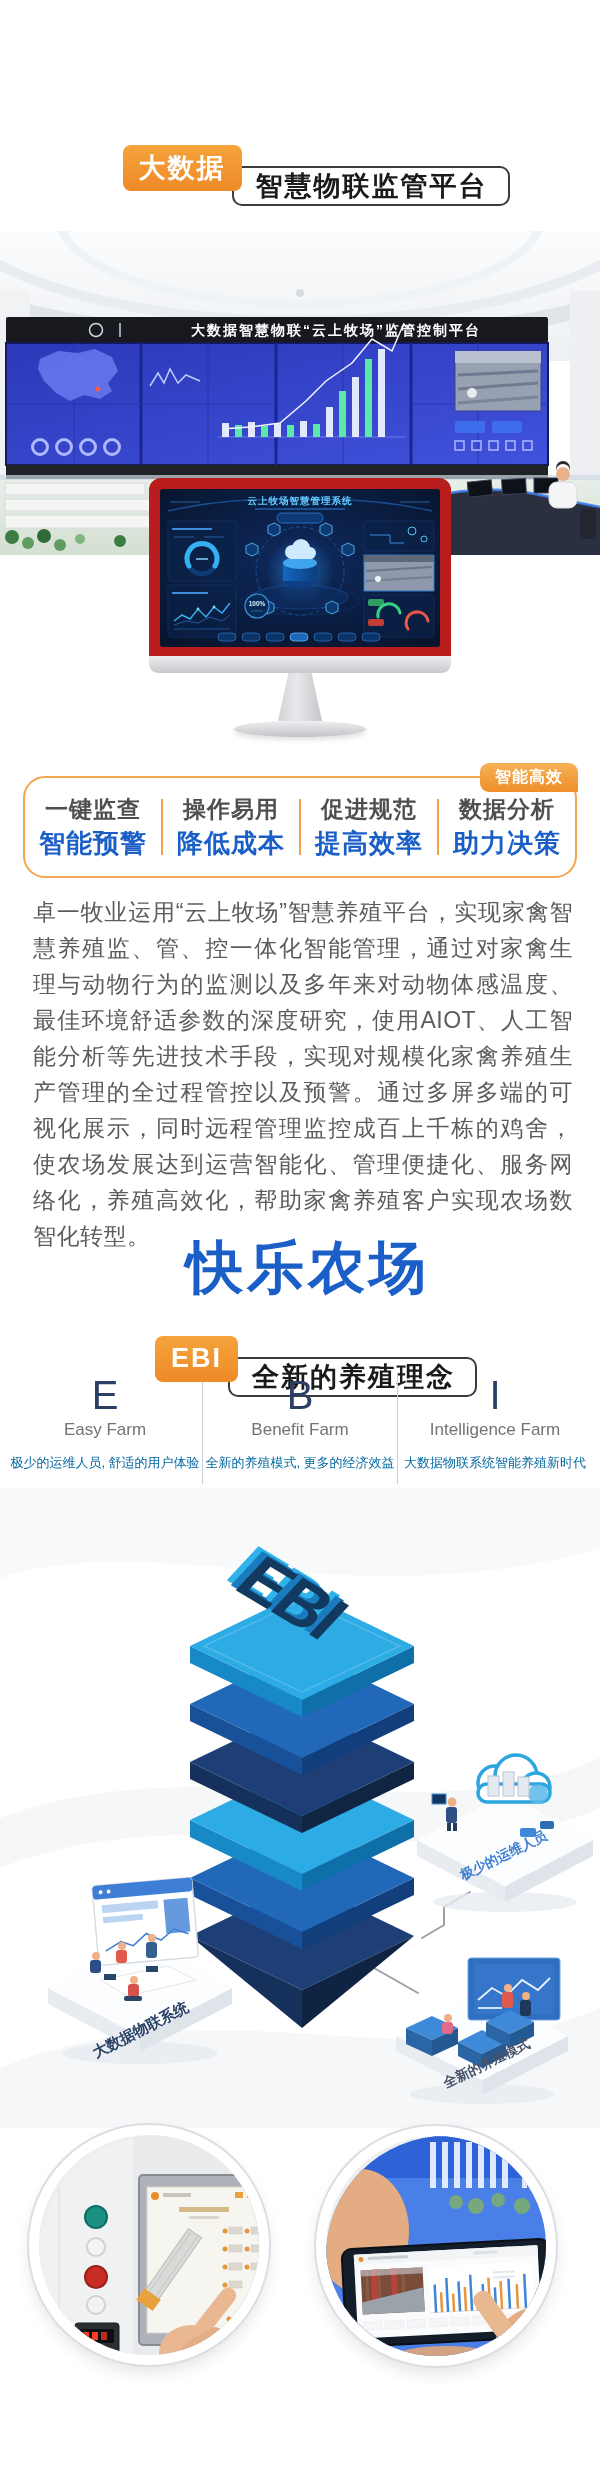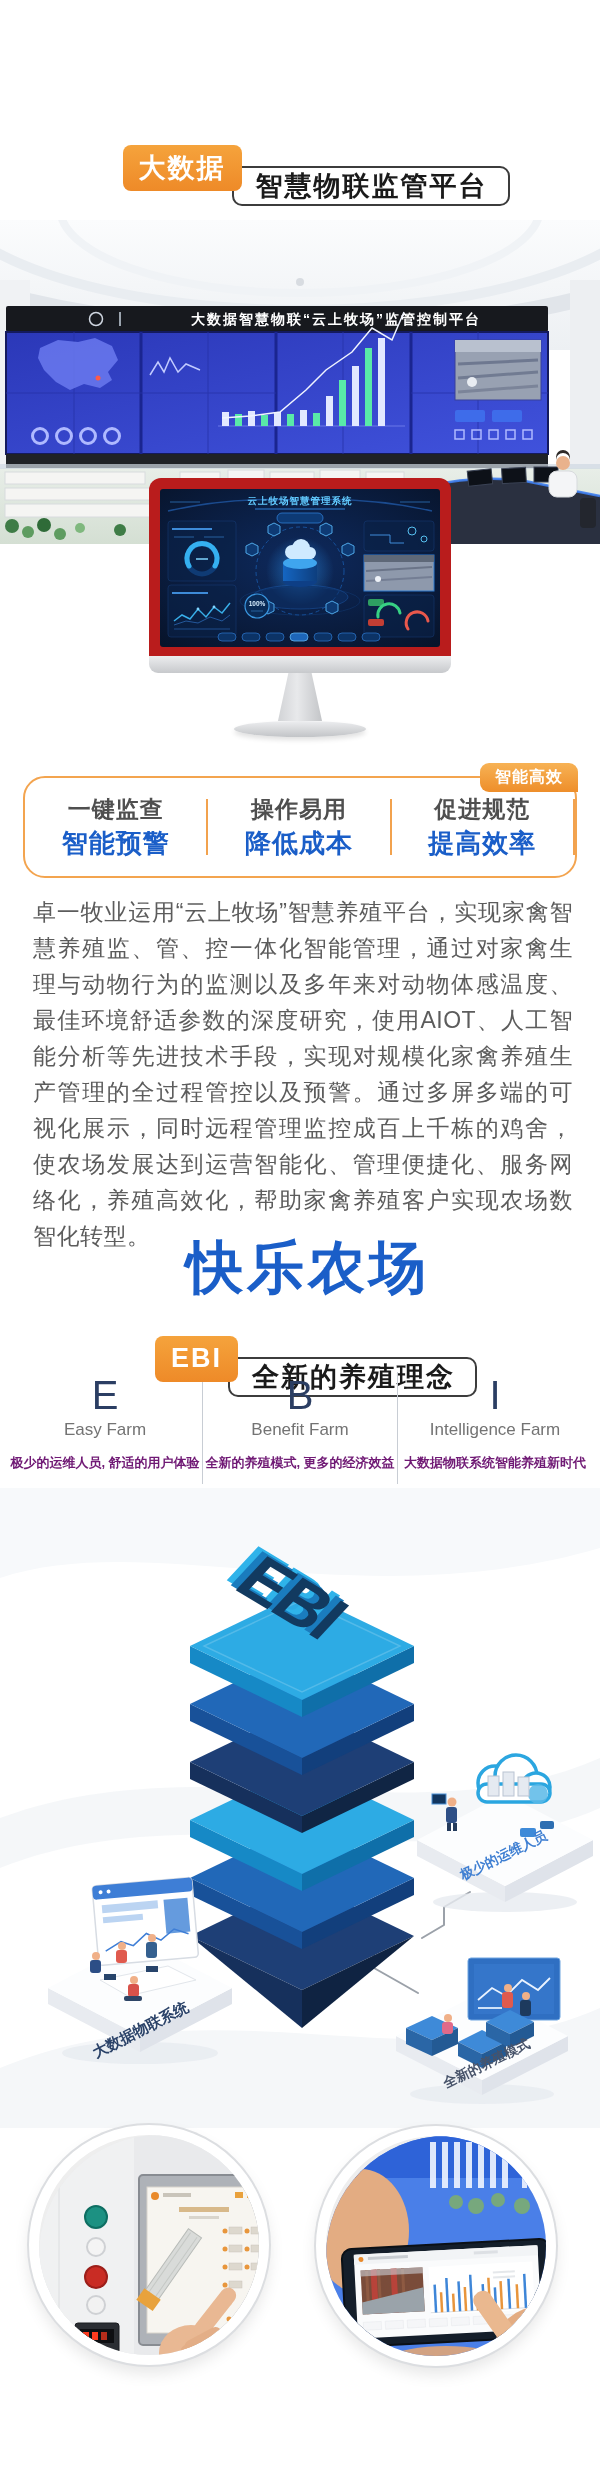--- a/index.html
+++ b/index.html
@@ -14,21 +14,21 @@
   .badge-row{position:absolute;left:0;width:600px;display:flex;justify-content:center;align-items:center;padding-left:32px;}
   #hero-badge{top:129px;}
   #farm-badge{top:1320px;}
   .badge-tag{position:relative;z-index:2;display:flex;align-items:center;height:46px;padding:0 16px;
     background:linear-gradient(180deg,#F5A33C,#EE8A28);color:#fff;font-size:27px;font-weight:800;
     border-radius:8px;letter-spacing:2px;}
   .badge-label{display:flex;align-items:center;height:40px;margin-left:-10px;padding:0 20px 0 22px;
     border:2.5px solid #3C3C3C;border-radius:10px;background:#fff;color:#1A1A1A;
     font-size:27px;font-weight:800;letter-spacing:2px;margin-top:37px;}
 
-  .photo-wrap{position:absolute;top:220px;left:0;width:600px;height:324px;}
+  .photo-wrap{position:absolute;top:231px;left:0;width:600px;height:324px;}
   .imac{position:absolute;top:478px;left:149px;width:302px;z-index:3;display:flex;flex-direction:column;align-items:center;}
   .imac-bezel{width:302px;background:#b91c1c;border-radius:12px 12px 0 0;padding:11px 11px 9px;}
   .imac-bezel svg{display:block;border-radius:3px;}
   .imac-chin{width:302px;height:17px;background:linear-gradient(180deg,#ECEDEF,#C7C9CC);border-radius:0 0 9px 9px;}
   .imac-neck{width:58px;height:48px;background:linear-gradient(90deg,#C9CBCE,#E8E9EB 45%,#B9BBBE);
     clip-path:polygon(30% 0,70% 0,88% 100%,12% 100%);}
   .imac-base{width:132px;height:16px;border-radius:50%;background:linear-gradient(180deg,#EDEEF0,#C2C4C7);
     box-shadow:0 3px 5px rgba(0,0,0,.12);}
 
   .features{position:absolute;top:776px;left:23px;width:554px;height:102px;
@@ -42,21 +42,21 @@
     border-radius:9px 9px 0 9px;letter-spacing:1px;font-family:Liberation Mono, monospace;}
 
   .intro{position:absolute;top:894px;left:33px;width:540px;margin:0;font-size:23px;line-height:36px;
     color:#5C5C5C;text-align:justify;letter-spacing:.5px;}
 
   .cols{position:absolute;top:1372px;left:8px;width:584px;height:112px;display:flex;}
   .col{flex:1;display:flex;flex-direction:column;align-items:center;padding-top:2px;}
   .col + .col{border-left:1px solid #C8CDD4;}
   .col .letter{font-size:40px;color:#2B3E63;font-weight:500;line-height:1.05;}
   .col .en{font-size:17px;color:#737373;margin-top:4px;}
-  .col .desc{font-size:13px;font-weight:700;color:#701a75;margin-top:14px;white-space:nowrap;}
+  .col .desc{font-size:13px;font-weight:400;color:#0369a1;margin-top:14px;white-space:nowrap;}
 
   .tower-wrap{position:absolute;top:1488px;left:0;width:600px;height:640px;}
 
   .circle-photo{position:absolute;width:240px;height:240px;border-radius:50%;border:10px solid #FFFFFF;
     box-shadow:0 0 0 2px #DCDEE1,0 8px 16px rgba(0,0,0,.10);overflow:hidden;background:#eee;}
   #circle-left{top:2125px;left:29px;}
   #circle-right{top:2126px;left:316px;}
   .circle-photo svg{display:block;}
 </style>
 </head>
@@ -344,20 +344,24 @@
     <div class="feat">
       <span class="l1">操作易用</span>
       <span class="l2">降低成本</span>
     </div>
     <div class="feat-div"></div>
     <div class="feat">
       <span class="l1">促进规范</span>
       <span class="l2">提高效率</span>
     </div>
     <div class="feat-div"></div>
+    <div class="feat">
+      <span class="l1">数据分析</span>
+      <span class="l2">助力决策</span>
+    </div>
   </div>
 
   <p class="intro">卓一牧业运用“云上牧场”智慧养殖平台，实现家禽智慧养殖监、管、控一体化智能管理，通过对家禽生理与动物行为的监测以及多年来对动物体感温度、最佳环境舒适参数的深度研究，使用AIOT、人工智能分析等先进技术手段，实现对规模化家禽养殖生产管理的全过程管控以及预警。通过多屏多端的可视化展示，同时远程管理监控成百上千栋的鸡舍，使农场发展达到运营智能化、管理便捷化、服务网络化，养殖高效化，帮助家禽养殖客户实现农场数智化转型。</p>
 
   <h2 id="farm-title" class="big-title">快乐农场</h2>
 
   <div id="farm-badge" class="badge-row">
     <span class="badge-tag">EBI</span>
     <span class="badge-label">全新的养殖理念</span>
   </div>

